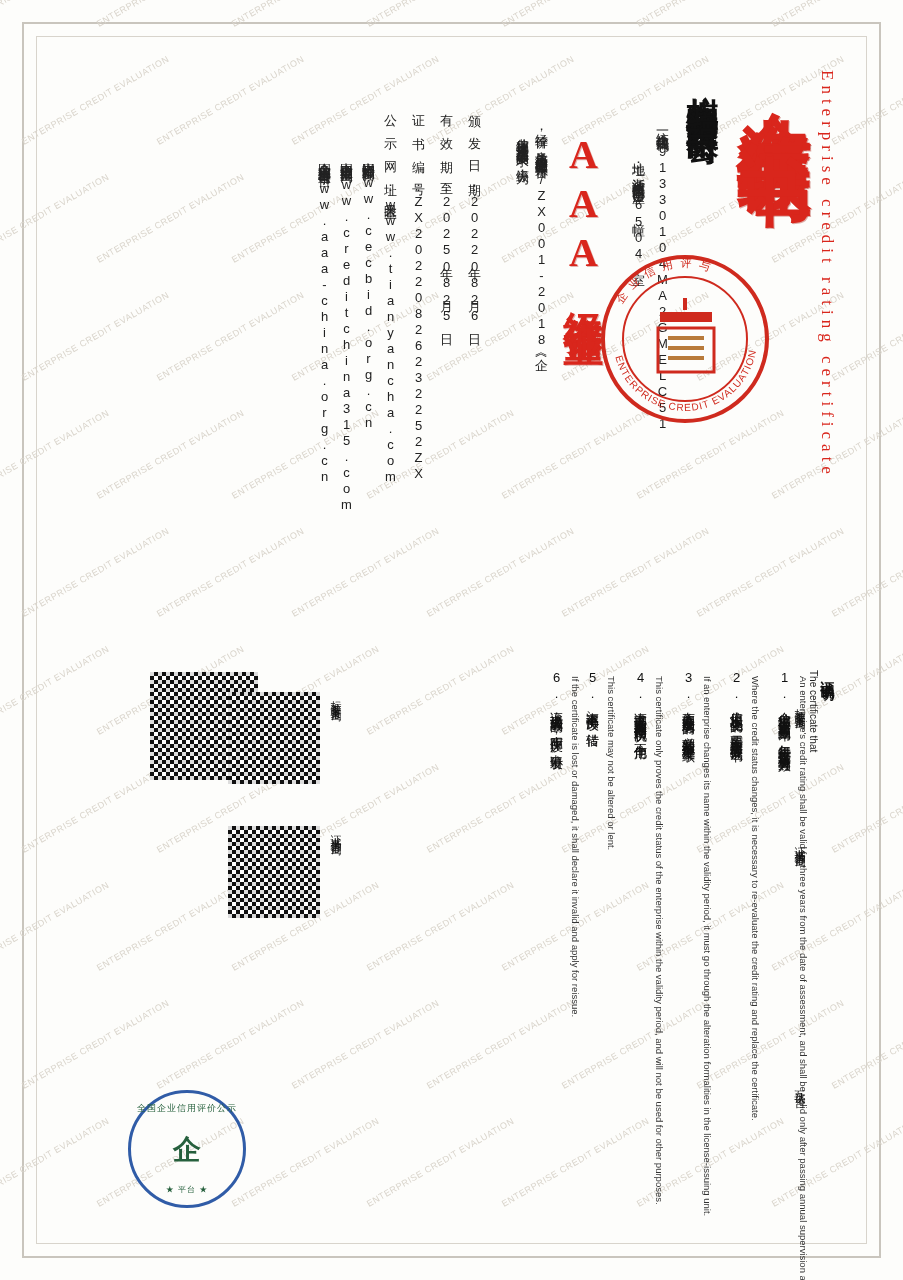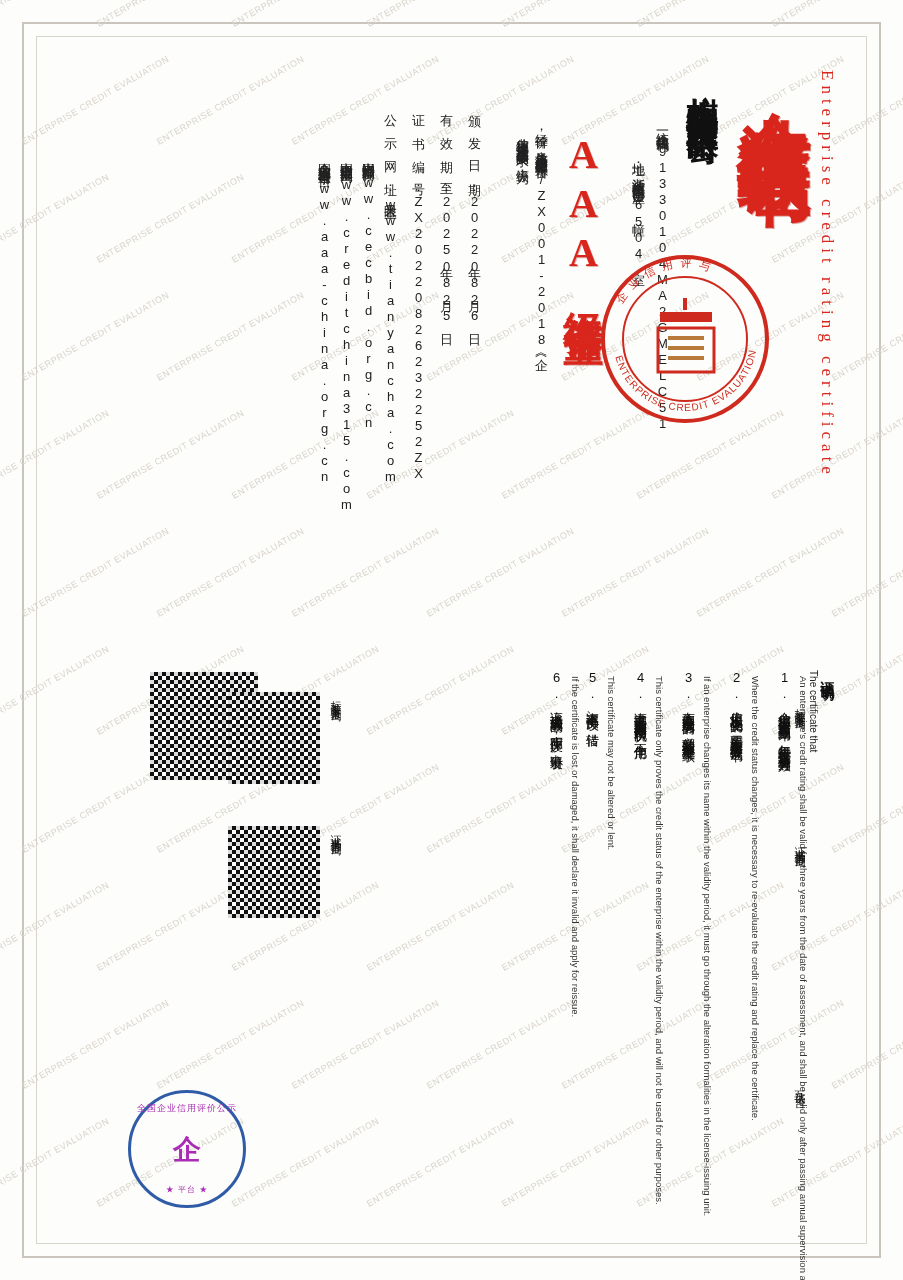--- a/index.html
+++ b/index.html
@@ -263,21 +263,21 @@
     width: 112px;
     height: 112px;
     border: 3px solid #d8372a;
     color: #d8372a;
     opacity: 0.92;
   }
   .stamp-blue {
     width: 112px;
     height: 112px;
     border: 3px solid #1f4fa0;
-    color: #a21caf;
+    color: #14532d;
     opacity: 0.92;
   }
   .stamp-star {
     position: absolute;
     left: 50%; top: 50%;
     transform: translate(-50%,-50%);
     font-size: 30px;
     line-height: 1;
   }
   .stamp-text-top {

